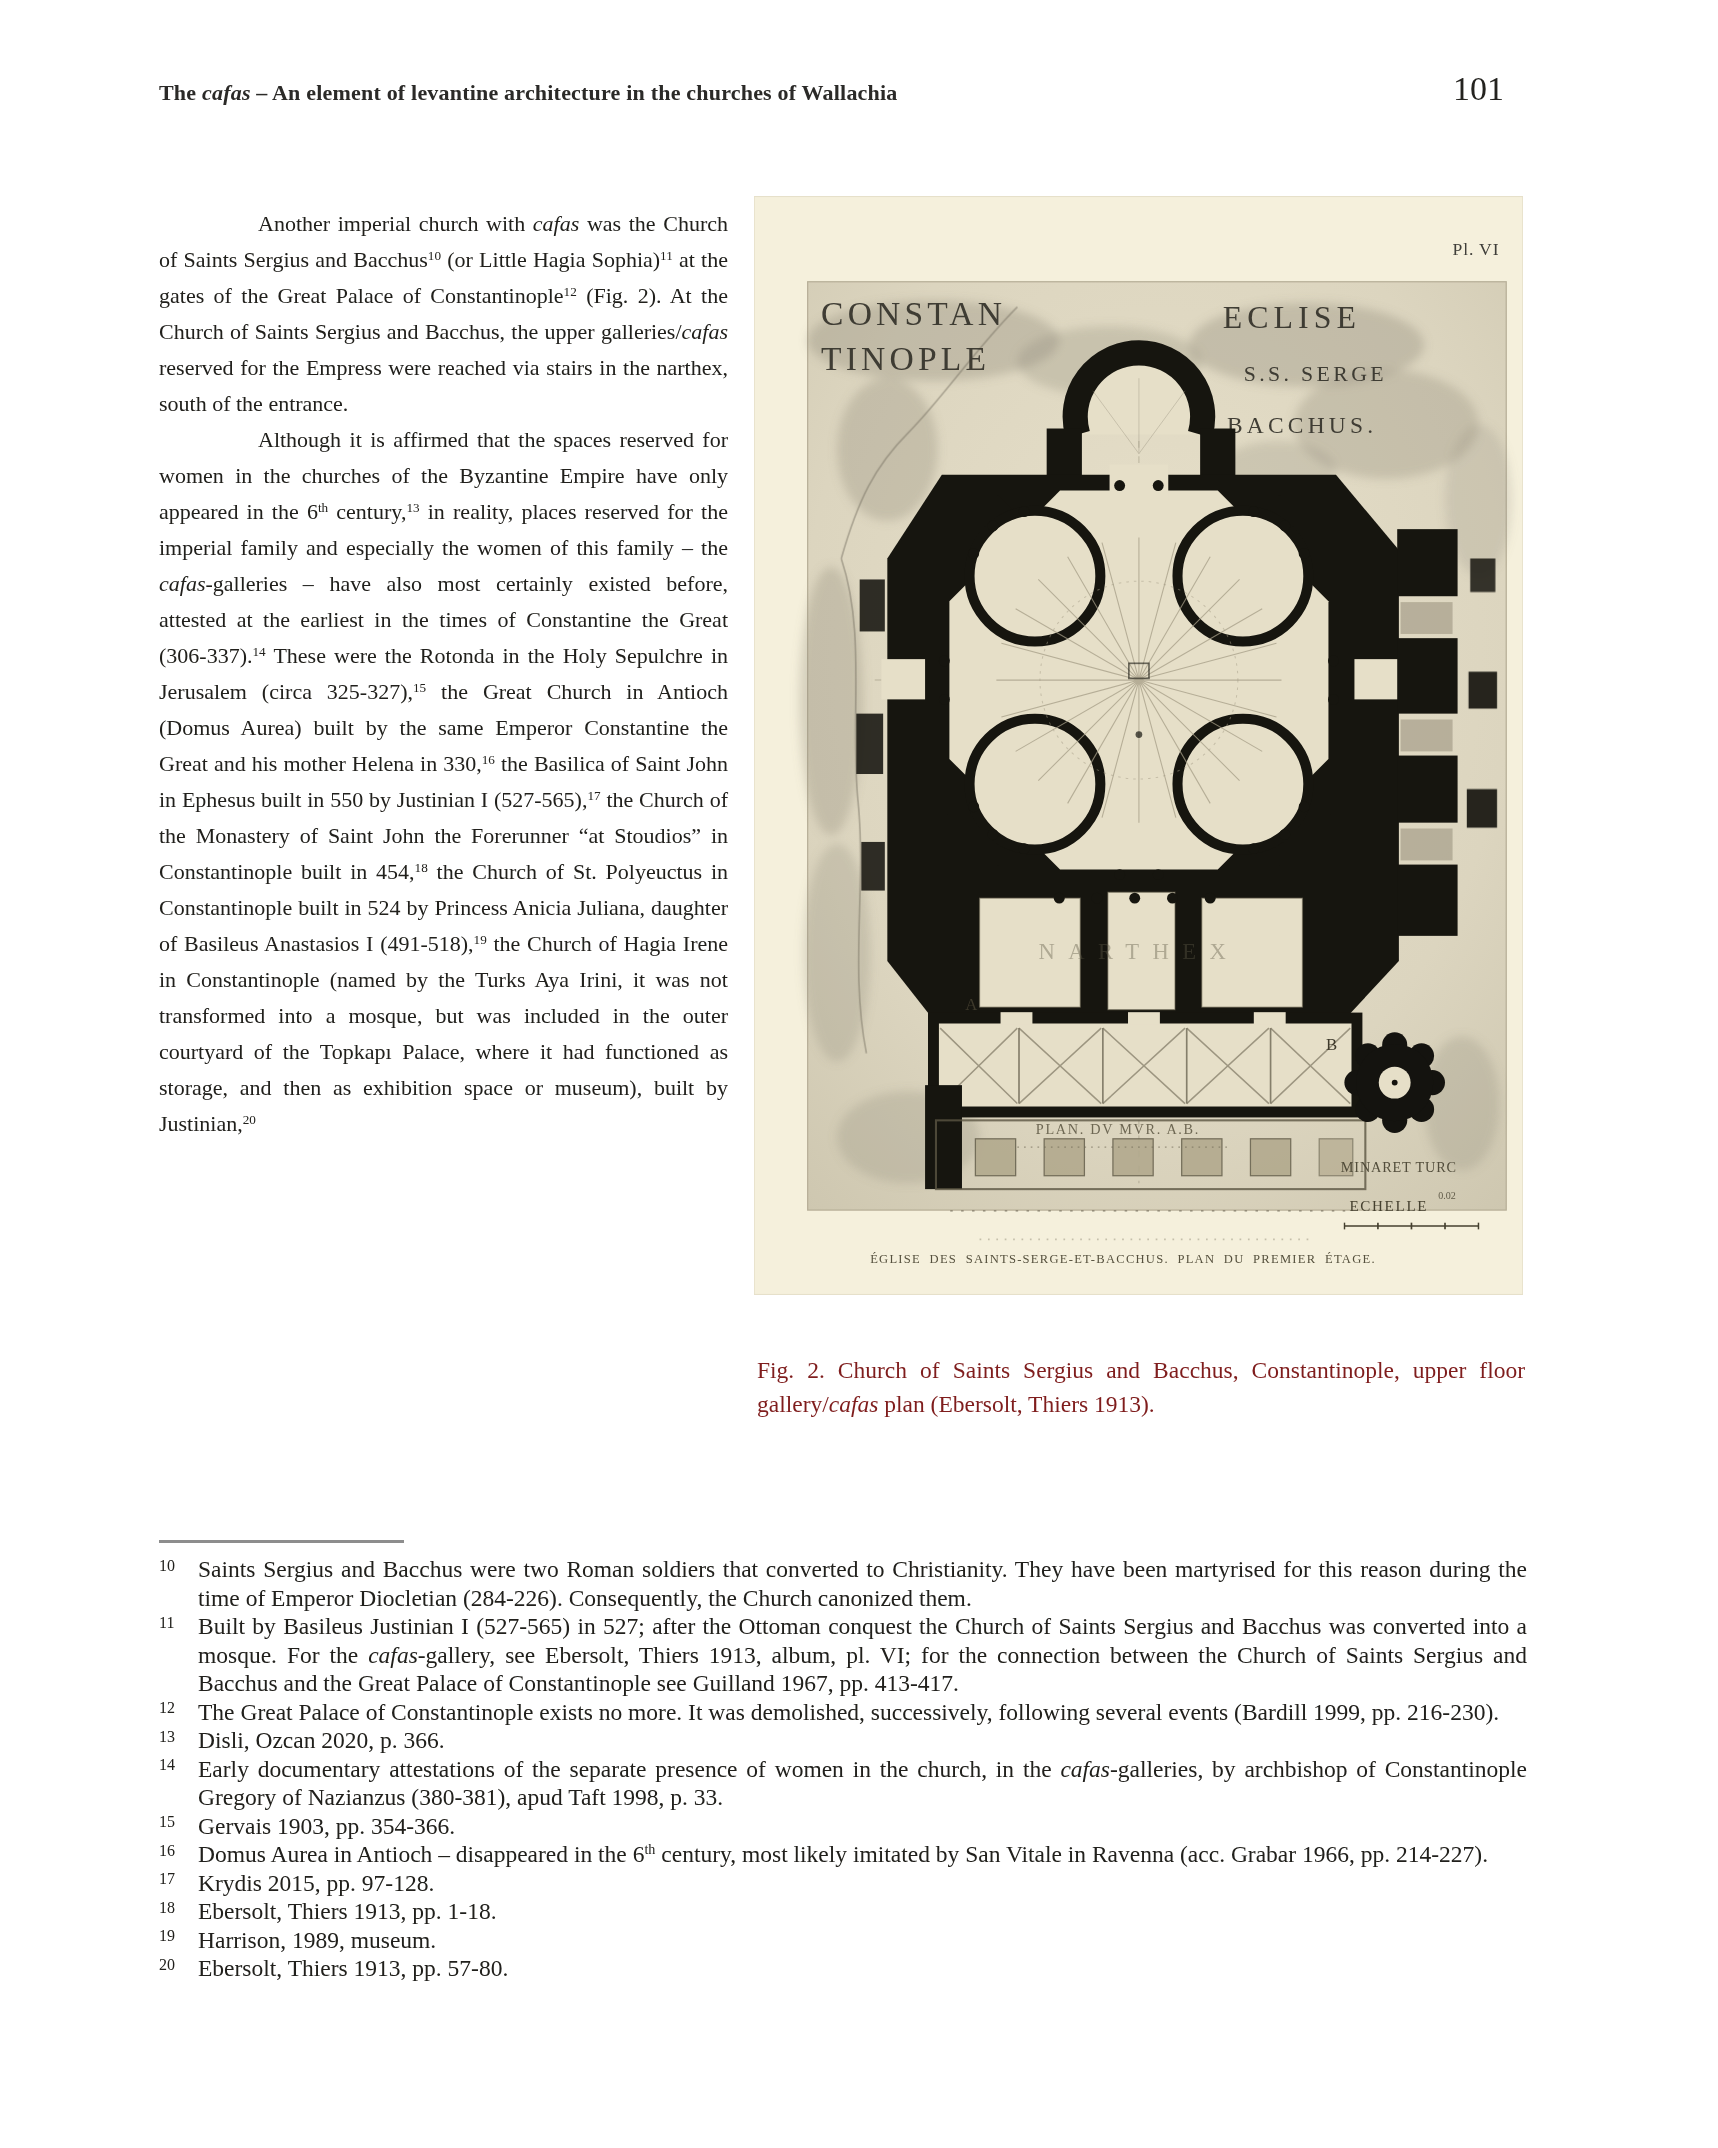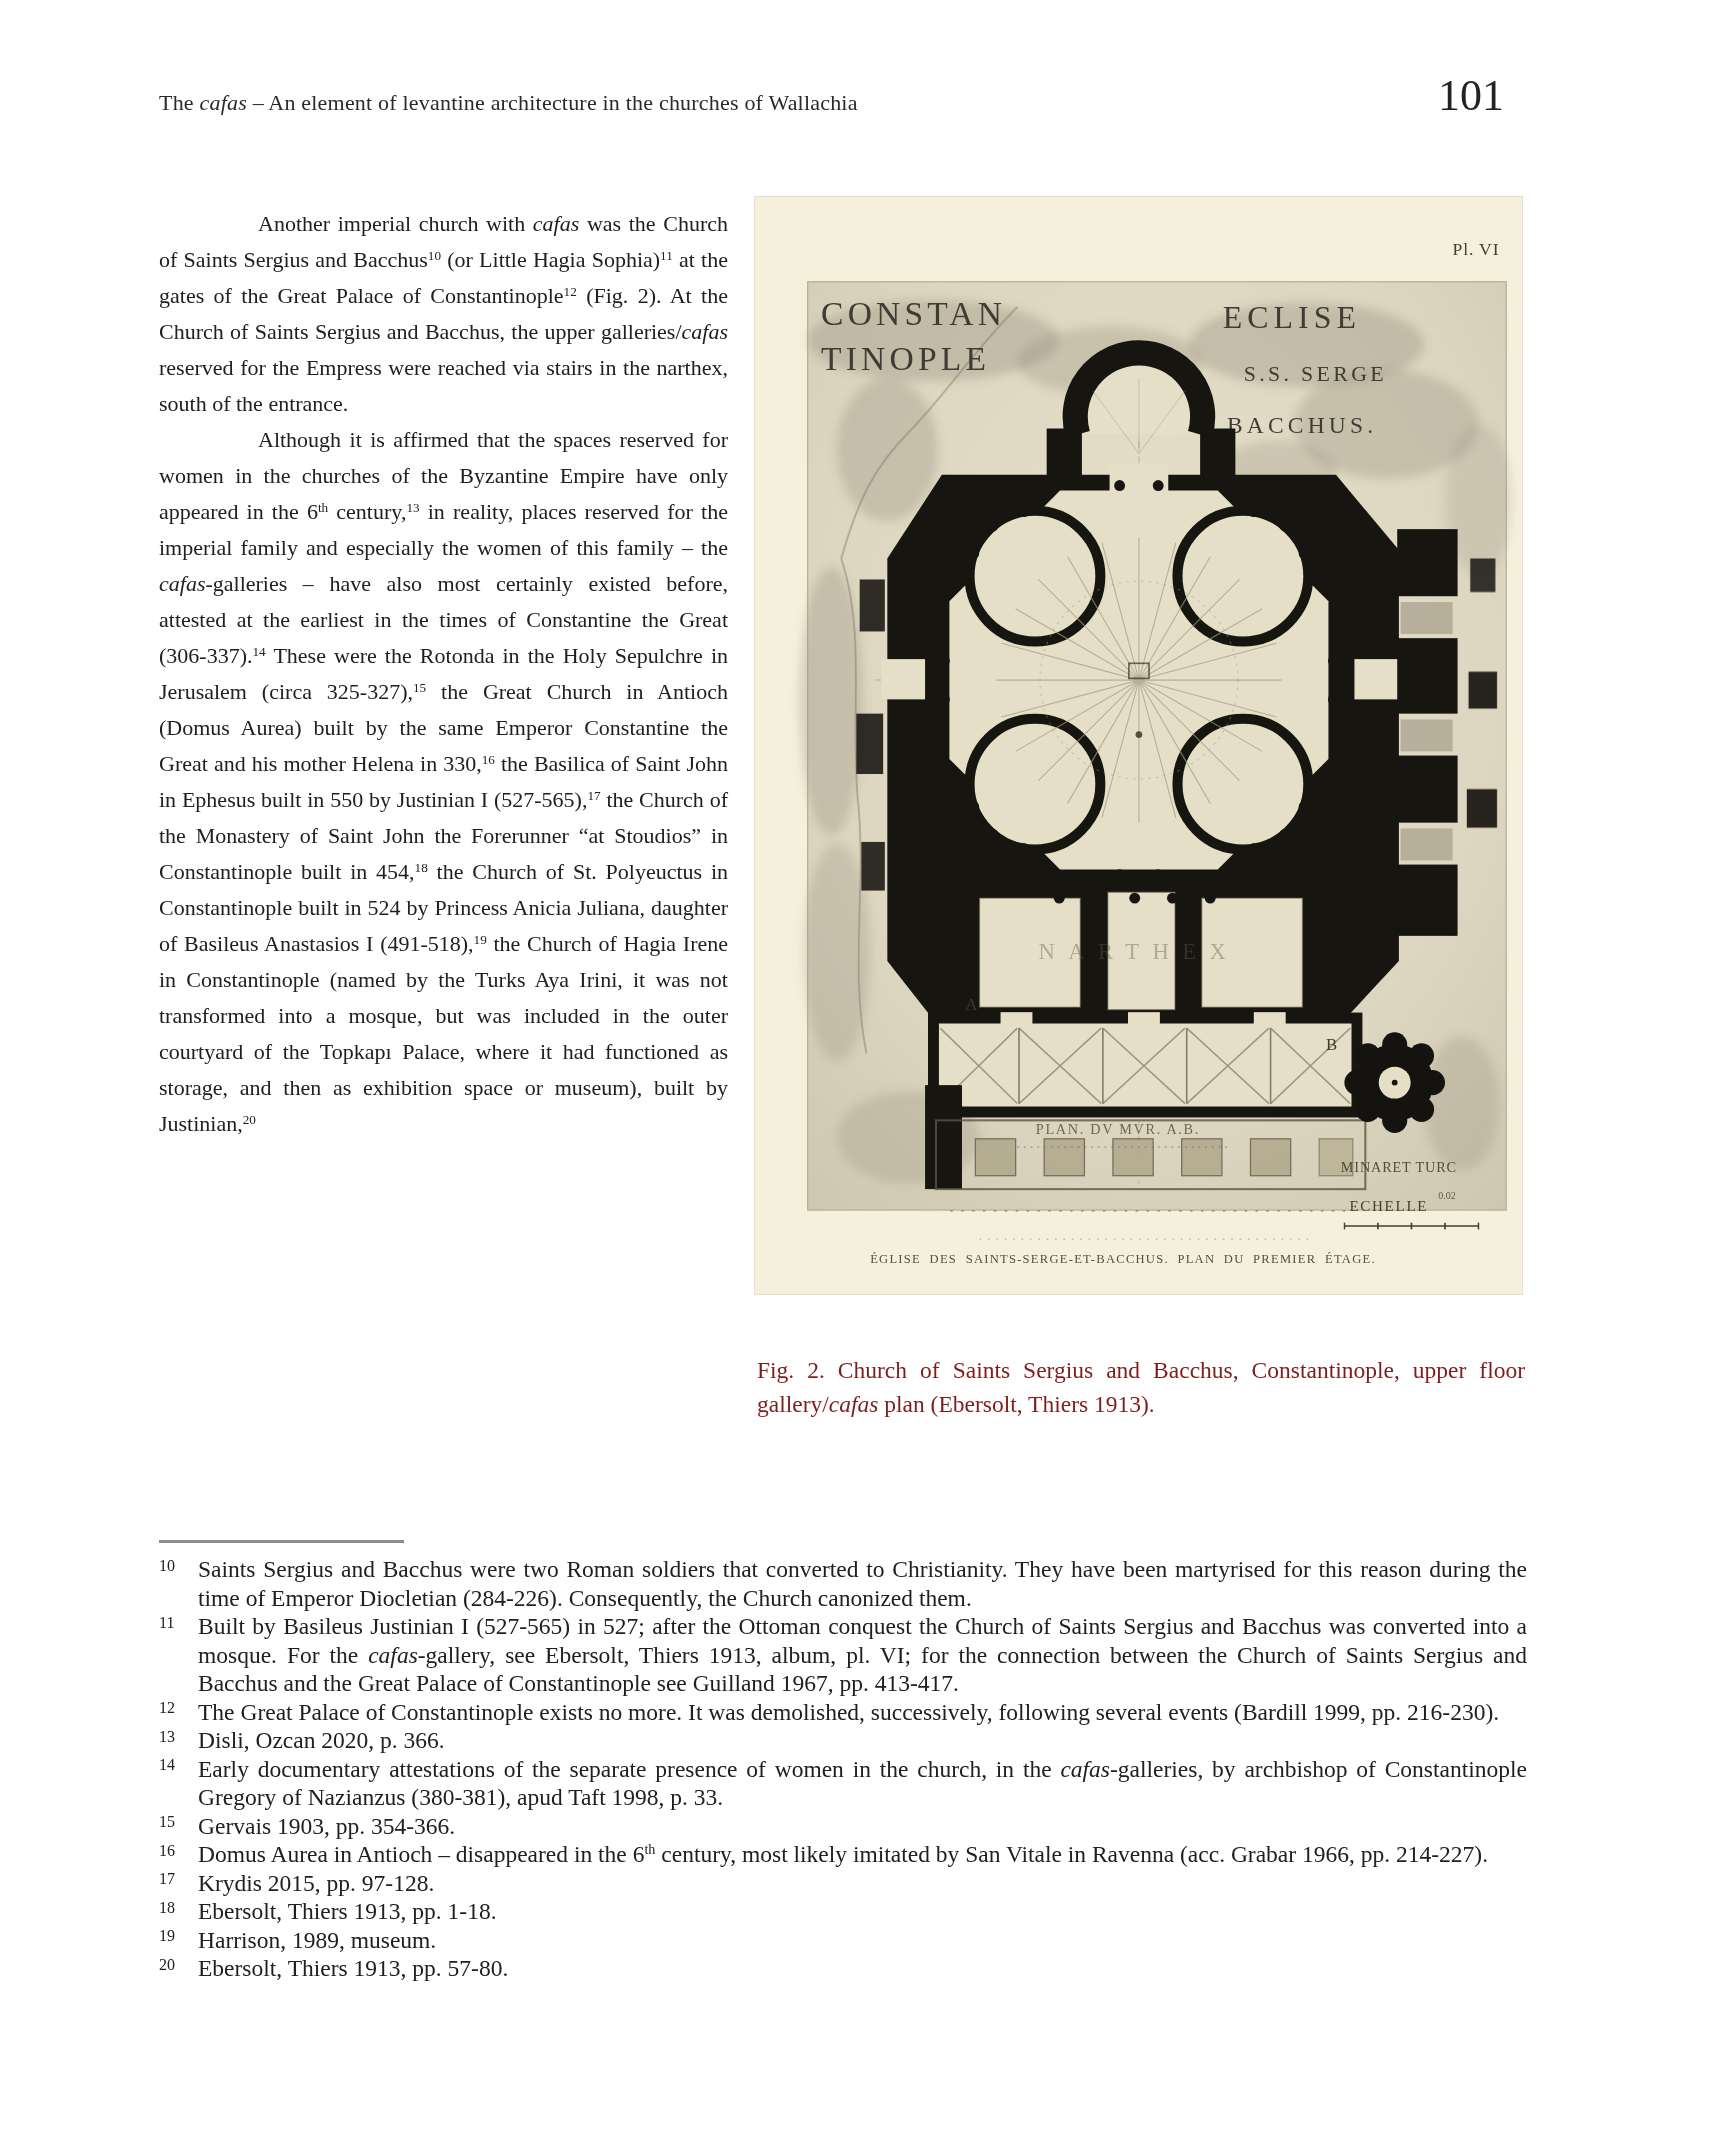--- a/index.html
+++ b/index.html
@@ -9,22 +9,22 @@
     background:#ffffff;
     font-family:"Liberation Serif", serif;
     color:#222120;
     overflow:hidden;
   }
   
   .header{
     position:absolute;left:159px;top:70px;width:1345px;
     display:flex;justify-content:space-between;align-items:baseline;
   }
-  .running-title{font-size:22px;letter-spacing:0.2px;color:#2b2a28;}
-  .page-number{font-size:44px;color:#24231f;}
+  .running-title{font-size:22px;letter-spacing:0.2px;color:#2b2a28;font-weight:bold;}
+  .page-number{font-size:34px;color:#24231f;}
   
   .body-col{
     position:absolute;left:159px;top:206px;width:569px;
     font-size:22px;line-height:36px;text-align:justify;color:#21201c;
   }
   .body-col p{margin:0;text-indent:99px;}
   sup{font-size:.6em;line-height:0;vertical-align:baseline;position:relative;top:-0.55em;}
   
   .plate-svg{position:absolute;left:754px;top:196px;}
   

